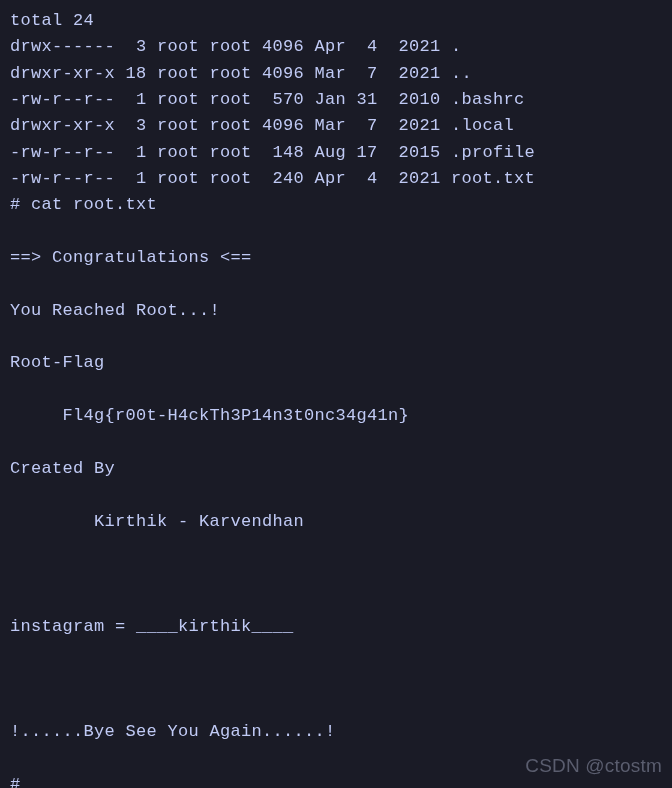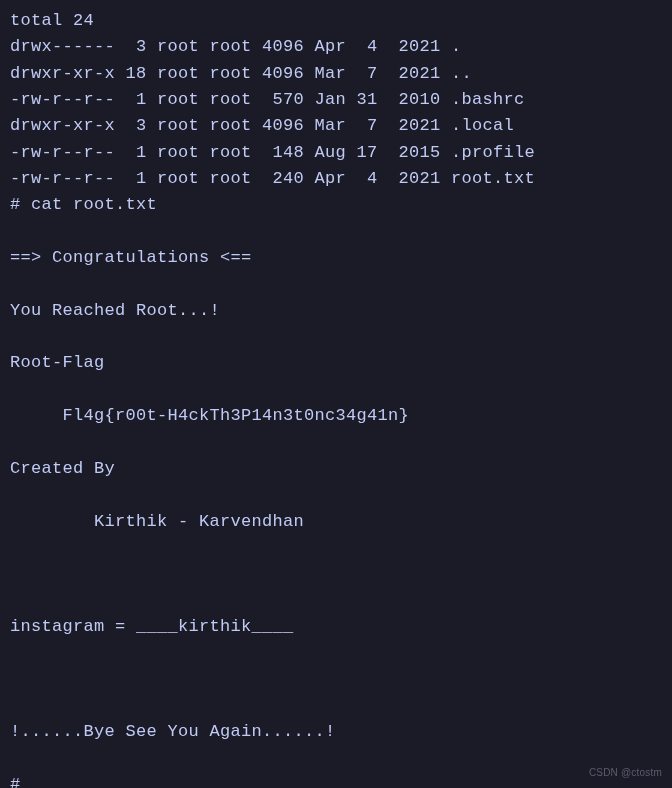--- a/index.html
+++ b/index.html
@@ -20,21 +20,21 @@
       letter-spacing: 0.3px;
     }
     .terminal {
       white-space: pre;
     }
     .watermark {
       position: absolute;
       bottom: 8px;
       right: 10px;
       color: #5a5d6e;
-      font-size: 10px;
+      font-size: 19px;
       font-family: Arial, sans-serif;
       letter-spacing: 0.2px;
     }
   </style>
 </head>
 <body>
 
 <div class="terminal" id="term">total 24
 drwx------  3 root root 4096 Apr  4  2021 .
 drwxr-xr-x 18 root root 4096 Mar  7  2021 ..

